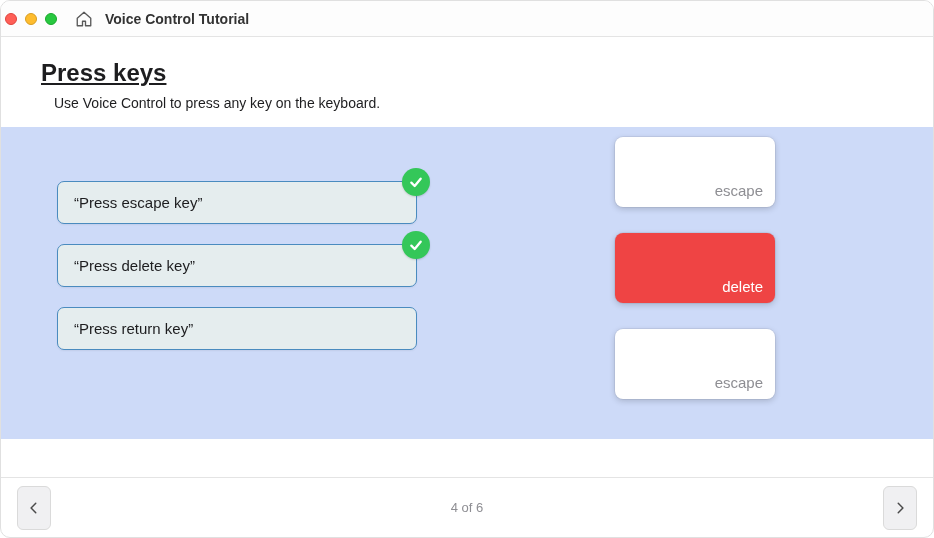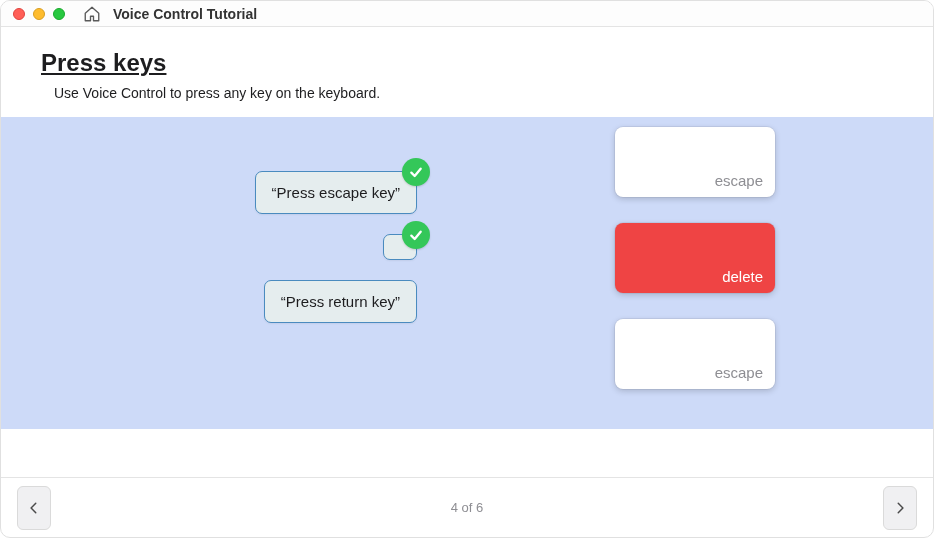--- a/index.html
+++ b/index.html
@@ -7,24 +7,24 @@
       font-family: -apple-system, BlinkMacSystemFont, "Helvetica Neue", Arial, sans-serif;
       background: #fff;
       width: 934px;
       height: 538px;
       overflow: hidden;
       border-radius: 10px;
       border: 1px solid #e0e0e0;
       position: relative;
     }
     .titlebar {
-      height: 26px;
+      height: 36px;
       display: flex;
       align-items: center;
-      padding: 0 12px;
+      padding: 0 4px;
       border-bottom: 1px solid #e4e4e4;
       background: #fdfdfd;
     }
     .traffic-lights { display: flex; gap: 8px; align-items: center; margin-right: 18px; }
     .tl { width: 12px; height: 12px; border-radius: 50%; }
     .tl-close { background: #ff5f57; border: 0.5px solid #e0443e; }
     .tl-min { background: #febc2e; border: 0.5px solid #d89e22; }
     .tl-max { background: #28c840; border: 0.5px solid #1aaa2c; }
     .home-icon { width: 18px; height: 18px; margin-right: 12px; display: flex; align-items: center; justify-content: center; color: #5a5a5a; }
     .title { font-weight: 600; font-size: 14px; color: #333; }
@@ -39,21 +39,20 @@
       position: relative;
     }
     .commands {
       position: absolute;
       left: 56px;
       top: 54px;
       width: 360px;
       display: flex;
       flex-direction: column;
       gap: 20px;
-      align-items: flex-end;
     }
     .command {
       position: relative;
       background: #e5edee;
       border: 1.5px solid #4a8bbf;
       border-radius: 7px;
       padding: 12px 16px;
       font-size: 15px;
       color: #1d1d1f;
       box-shadow: 0 1px 2px rgba(0,0,0,0.06);
@@ -149,20 +148,21 @@
   <div class="commands">
     <div class="command">
       <span>“Press escape key”</span>
       <div class="check">
         <svg viewBox="0 0 24 24" fill="none" stroke="#fff" stroke-width="3.5" stroke-linecap="round" stroke-linejoin="round">
             <polyline points="5 13 10 18 19 7"></polyline>
           </svg>
       </div>
     </div>
     <div class="command">
+      <span>“Press delete key”</span>
       <div class="check">
         <svg viewBox="0 0 24 24" fill="none" stroke="#fff" stroke-width="3.5" stroke-linecap="round" stroke-linejoin="round">
             <polyline points="5 13 10 18 19 7"></polyline>
           </svg>
       </div>
     </div>
     <div class="command">
       <span>“Press return key”</span>
     </div>
   </div>

